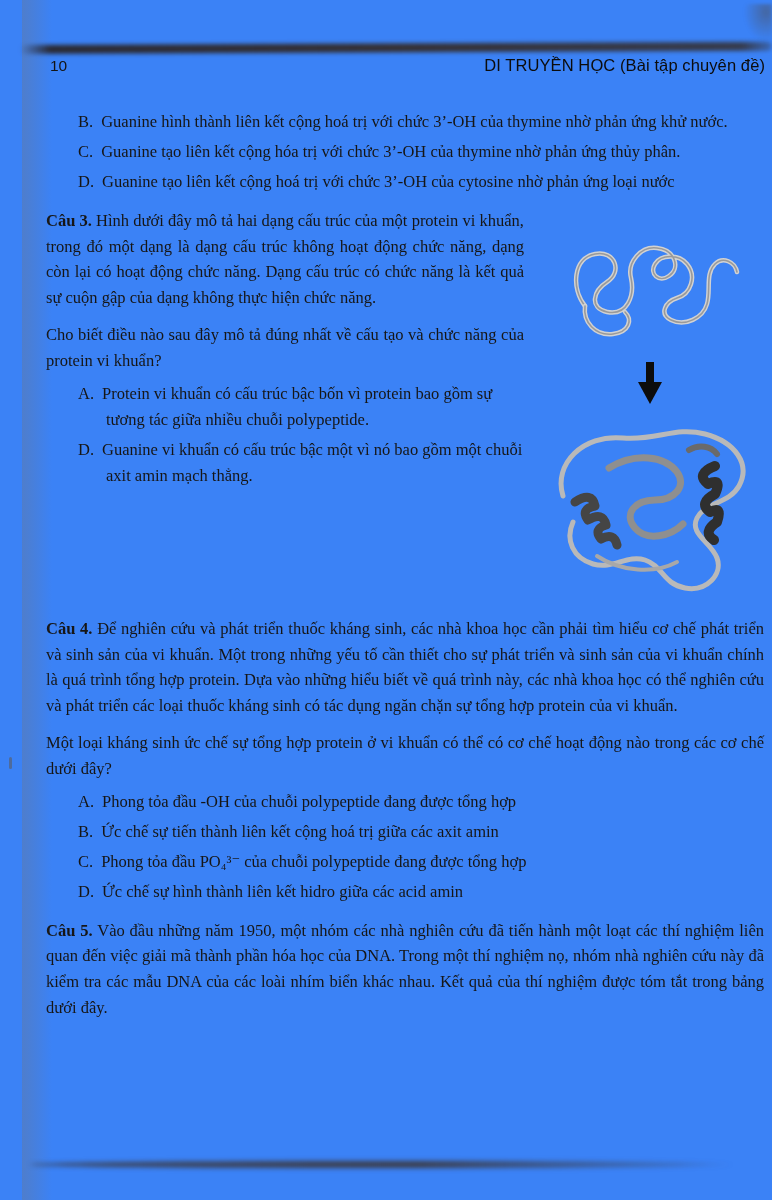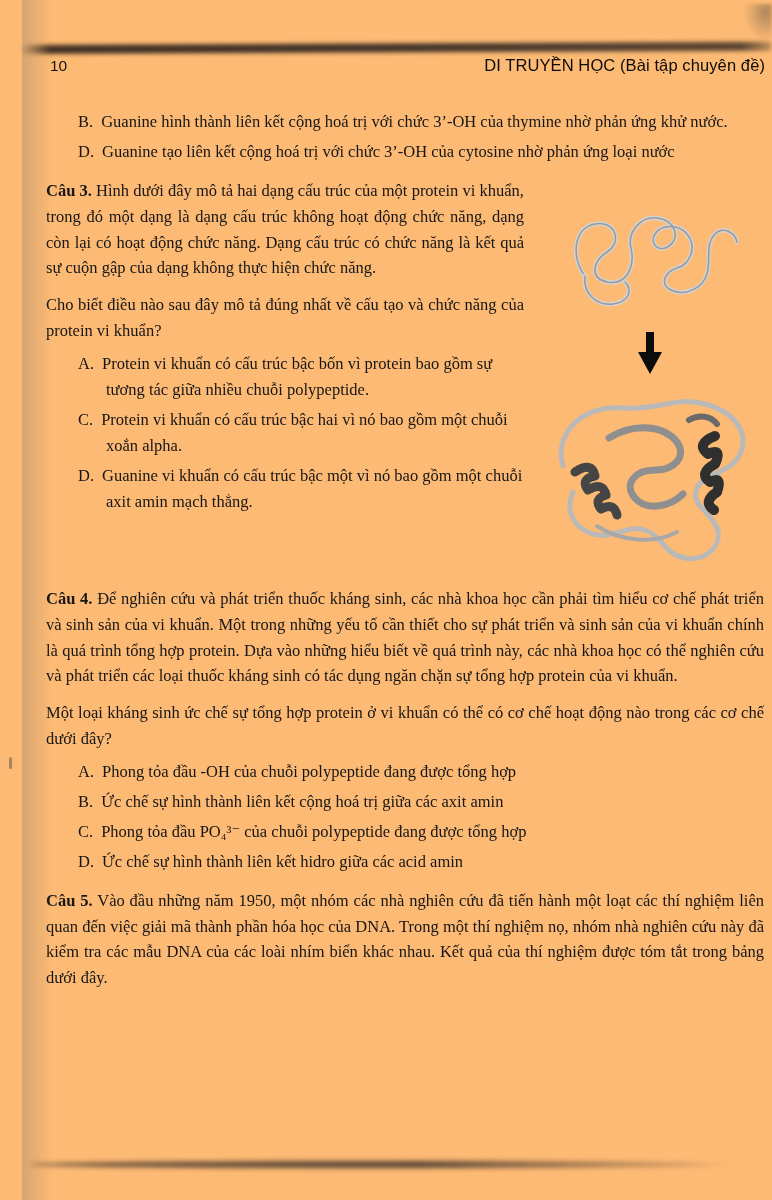--- a/index.html
+++ b/index.html
@@ -1,19 +1,19 @@
 <!DOCTYPE html>
 <html><head>
 <meta charset="utf-8">
 <style>
   *{box-sizing:border-box}
   html,body{margin:0;padding:0}
   body{width:772px;height:1200px;background:#f3f1ec;position:relative;overflow:hidden;
        font-family:"Liberation Serif","DejaVu Serif",serif}
-  .page{position:absolute;inset:0;background:#fdba74}
+  .page{position:absolute;inset:0;background:#3b82f6}
 
   
   .scan-left{position:absolute;top:0;left:22px;width:30px;height:100%;
     background:linear-gradient(to right,rgba(125,115,104,.30),rgba(255,255,255,0));pointer-events:none}
   .scan-top{position:absolute;top:45px;left:20px;width:752px;height:9px;border-radius:8px;
     filter:blur(2.2px);transform:rotate(-.25deg);transform-origin:left center;
     background:linear-gradient(to right,rgba(40,30,25,0),rgba(40,30,25,.88) 4%,rgba(52,41,35,.92) 50%,rgba(52,41,35,.8) 96%,rgba(52,41,35,.3));pointer-events:none}
   .scan-bottom{position:absolute;top:1161px;left:30px;width:706px;height:7px;border-radius:50%;
     filter:blur(2.5px);
     background:linear-gradient(to right,rgba(60,48,42,.75),rgba(60,48,42,.85) 55%,rgba(60,48,42,.25) 92%,rgba(60,48,42,0));pointer-events:none}
@@ -56,20 +56,21 @@
 
   <header class="hdr">
     <span class="pnum">10</span>
     <span class="htitle">DI TRUYỀN HỌC (Bài tập chuyên đề)</span>
   </header>
 
   <main class="content">
 
     <div>
       <div class="option"><span class="lab">B.</span><span>Guanine hình thành liên kết cộng hoá trị với chức 3’-OH của thymine nhờ phản ứng khử nước.</span></div>
+      <div class="option"><span class="lab">C.</span><span>Guanine tạo liên kết cộng hóa trị với chức 3’-OH của thymine nhờ phản ứng thủy phân.</span></div>
       <div class="option"><span class="lab">D.</span><span>Guanine tạo liên kết cộng hoá trị với chức 3’-OH của cytosine nhờ phản ứng loại nước</span></div>
     </div>
 
     <section class="question">
       <figure class="fig" style="margin-block:0;margin-inline:0 0;float:right;margin-left:12px;margin-top:2px;margin-bottom:6px">
         <svg width="190" height="148" viewBox="0 0 190 148">
           <g fill="none" stroke-linecap="round">
             <path d="M30,96 C16,78 18,48 40,44 C60,40 68,62 52,72 C38,81 34,98 52,102 C72,106 80,86 76,68 C72,52 86,36 102,38 C120,40 126,58 114,66 C104,73 94,64 100,54 C106,44 124,44 132,54 C142,66 136,84 122,88 C110,92 104,104 116,110 C130,117 148,108 152,94 C156,80 150,64 160,54 C168,46 180,52 182,62" stroke="#d2d2d2" stroke-width="4.5"></path>
             <path d="M30,96 C16,78 18,48 40,44 C60,40 68,62 52,72 C38,81 34,98 52,102 C72,106 80,86 76,68 C72,52 86,36 102,38 C120,40 126,58 114,66 C104,73 94,64 100,54 C106,44 124,44 132,54 C142,66 136,84 122,88 C110,92 104,104 116,110 C130,117 148,108 152,94 C156,80 150,64 160,54 C168,46 180,52 182,62" stroke="#9a9a9a" stroke-width="1.6"></path>
             <path d="M30,96 C28,112 40,126 58,124 C74,122 78,110 70,102" stroke="#d2d2d2" stroke-width="4.5"></path>
@@ -87,29 +88,28 @@
             <path d="M176,56 q-20,8 -7,18 q15,-7 7,10 q-17,9 -5,18 q13,-7 7,10 q-15,10 -3,18" stroke="#2f2f2f" stroke-width="10"></path>
             <path d="M36,92 q17,-11 20,4 q-15,3 -7,14 q15,-9 18,5 q-13,4 -5,14 q13,-7 16,6" stroke="#454545" stroke-width="9"></path>
             <path d="M58,146 C82,162 116,164 138,152" stroke="#a8a8a8" stroke-width="4"></path>
             <path d="M150,40 C160,34 172,36 178,44" stroke="#6a6a6a" stroke-width="6"></path>
           </g>
         </svg>
       </figure>
       <p class="para"><b class="qlabel">Câu 3.</b><span> Hình dưới đây mô tả hai dạng cấu trúc của một protein vi khuẩn, trong đó một dạng là dạng cấu trúc không hoạt động chức năng, dạng còn lại có hoạt động chức năng. Dạng cấu trúc có chức năng là kết quả sự cuộn gập của dạng không thực hiện chức năng.</span></p>
       <p class="para prompt">Cho biết điều nào sau đây mô tả đúng nhất về cấu tạo và chức năng của protein vi khuẩn?</p>
       <div class="option"><span class="lab">A.</span><span>Protein vi khuẩn có cấu trúc bậc bốn vì protein bao gồm sự tương tác giữa nhiều chuỗi polypeptide.</span></div>
-      <div class="option"><span class="lab">C.</span><span>Protein vi khuẩn có cấu trúc bậc hai vì nó bao gồm một chuỗi xoắn alpha.</span></div>
       <div class="option"><span class="lab">D.</span><span>Guanine vi khuẩn có cấu trúc bậc một vì nó bao gồm một chuỗi axit amin mạch thẳng.</span></div>
     </section>
 
     <section class="question q4">
       <p class="para"><b class="qlabel">Câu 4.</b><span> Để nghiên cứu và phát triển thuốc kháng sinh, các nhà khoa học cần phải tìm hiểu cơ chế phát triển và sinh sản của vi khuẩn. Một trong những yếu tố cần thiết cho sự phát triển và sinh sản của vi khuẩn chính là quá trình tổng hợp protein. Dựa vào những hiểu biết về quá trình này, các nhà khoa học có thể nghiên cứu và phát triển các loại thuốc kháng sinh có tác dụng ngăn chặn sự tổng hợp protein của vi khuẩn.</span></p>
       <p class="para prompt">Một loại kháng sinh ức chế sự tổng hợp protein ở vi khuẩn có thể có cơ chế hoạt động nào trong các cơ chế dưới đây?</p>
       <div class="option"><span class="lab">A.</span><span>Phong tỏa đầu -OH của chuỗi polypeptide đang được tổng hợp</span></div>
-      <div class="option"><span class="lab">B.</span><span>Ức chế sự hình thành liên kết cộng hoá trị giữa các axit amin</span></div>
+      <div class="option"><span class="lab">B.</span><span>Ức chế sự tiến thành liên kết cộng hoá trị giữa các axit amin</span></div>
       <div class="option"><span class="lab">C.</span><span>Phong tỏa đầu PO₄³⁻ của chuỗi polypeptide đang được tổng hợp</span></div>
       <div class="option"><span class="lab">D.</span><span>Ức chế sự hình thành liên kết hidro giữa các acid amin</span></div>
     </section>
 
     <section class="question">
       <p class="para"><b class="qlabel">Câu 5.</b><span> Vào đầu những năm 1950, một nhóm các nhà nghiên cứu đã tiến hành một loạt các thí nghiệm liên quan đến việc giải mã thành phần hóa học của DNA. Trong một thí nghiệm nọ, nhóm nhà nghiên cứu này đã kiểm tra các mẫu DNA của các loài nhím biển khác nhau. Kết quả của thí nghiệm được tóm tắt trong bảng dưới đây.</span></p>
     </section>
 
   </main>
 </div>

